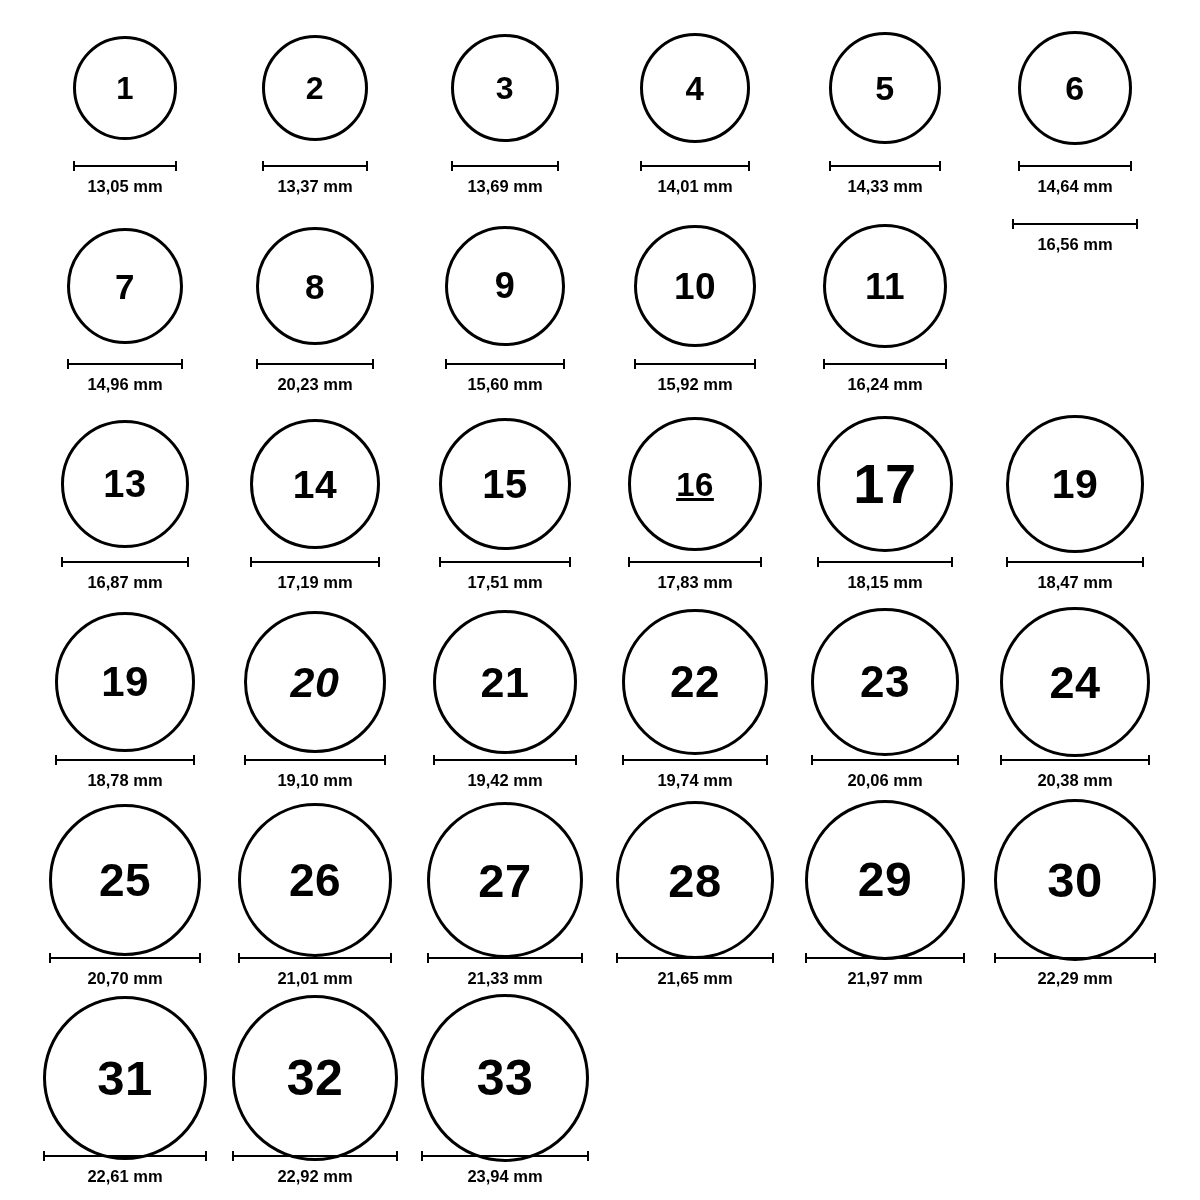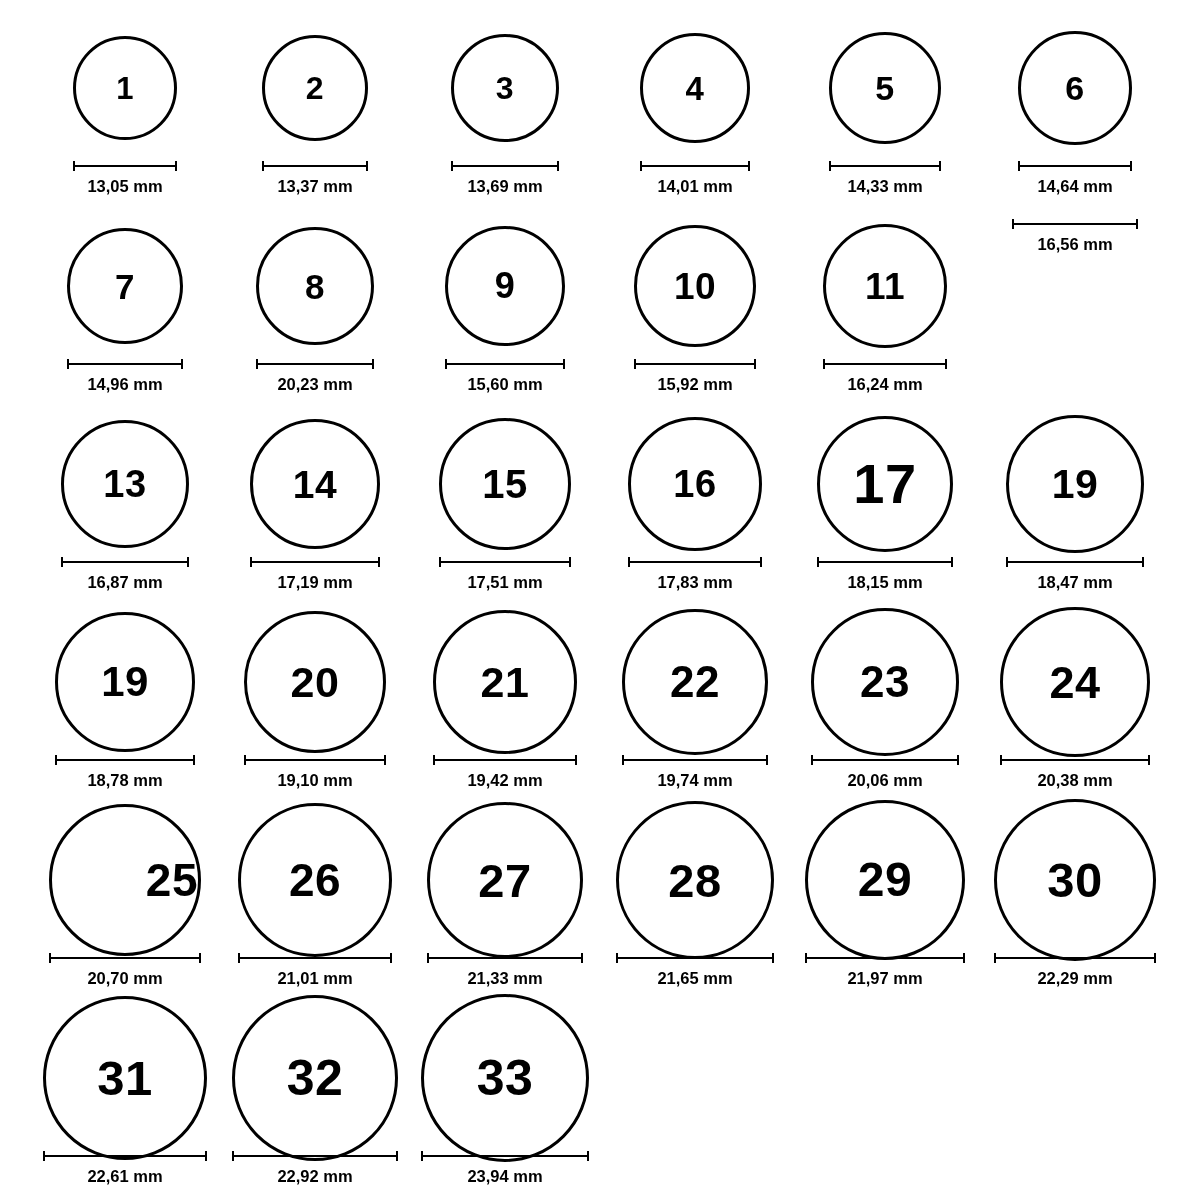--- a/index.html
+++ b/index.html
@@ -297,21 +297,21 @@
         <div class="measure">
           <div class="bar" style="width: 132px;">
             <div class="line"></div>
           </div>
         </div>
         <div class="mm">17,51 mm</div>
       </div>
       <div class="cell">
         <div class="ring-wrap">
           <div class="ring" style="width: 134px; height: 134px;">
-            <span class="ring-label" style="font-size: 38px;">16</span>
+            <span class="ring-label" style="font-size: 33px; text-decoration: underline;">16</span>
           </div>
         </div>
         <div class="measure">
           <div class="bar" style="width: 134px;">
             <div class="line"></div>
           </div>
         </div>
         <div class="mm">17,83 mm</div>
       </div>
       <div class="cell">
@@ -349,21 +349,21 @@
         <div class="measure">
           <div class="bar" style="width: 140px;">
             <div class="line"></div>
           </div>
         </div>
         <div class="mm">18,78 mm</div>
       </div>
       <div class="cell">
         <div class="ring-wrap">
           <div class="ring" style="width: 142px; height: 142px;">
-            <span class="ring-label" style="font-size: 43px;">20</span>
+            <span class="ring-label" style="font-size: 43px; font-style: italic;">20</span>
           </div>
         </div>
         <div class="measure">
           <div class="bar" style="width: 142px;">
             <div class="line"></div>
           </div>
         </div>
         <div class="mm">19,10 mm</div>
       </div>
       <div class="cell">
@@ -413,21 +413,21 @@
         </div>
         <div class="measure">
           <div class="bar" style="width: 150px;">
             <div class="line"></div>
           </div>
         </div>
         <div class="mm">20,38 mm</div>
       </div>
       <div class="cell">
         <div class="ring-wrap">
-          <div class="ring" style="width: 152px; height: 152px; justify-content: flex-end;">
+          <div class="ring" style="width: 152px; height: 152px;">
             <span class="ring-label" style="font-size: 46px;">25</span>
           </div>
         </div>
         <div class="measure">
           <div class="bar" style="width: 152px;">
             <div class="line"></div>
           </div>
         </div>
         <div class="mm">20,70 mm</div>
       </div>

